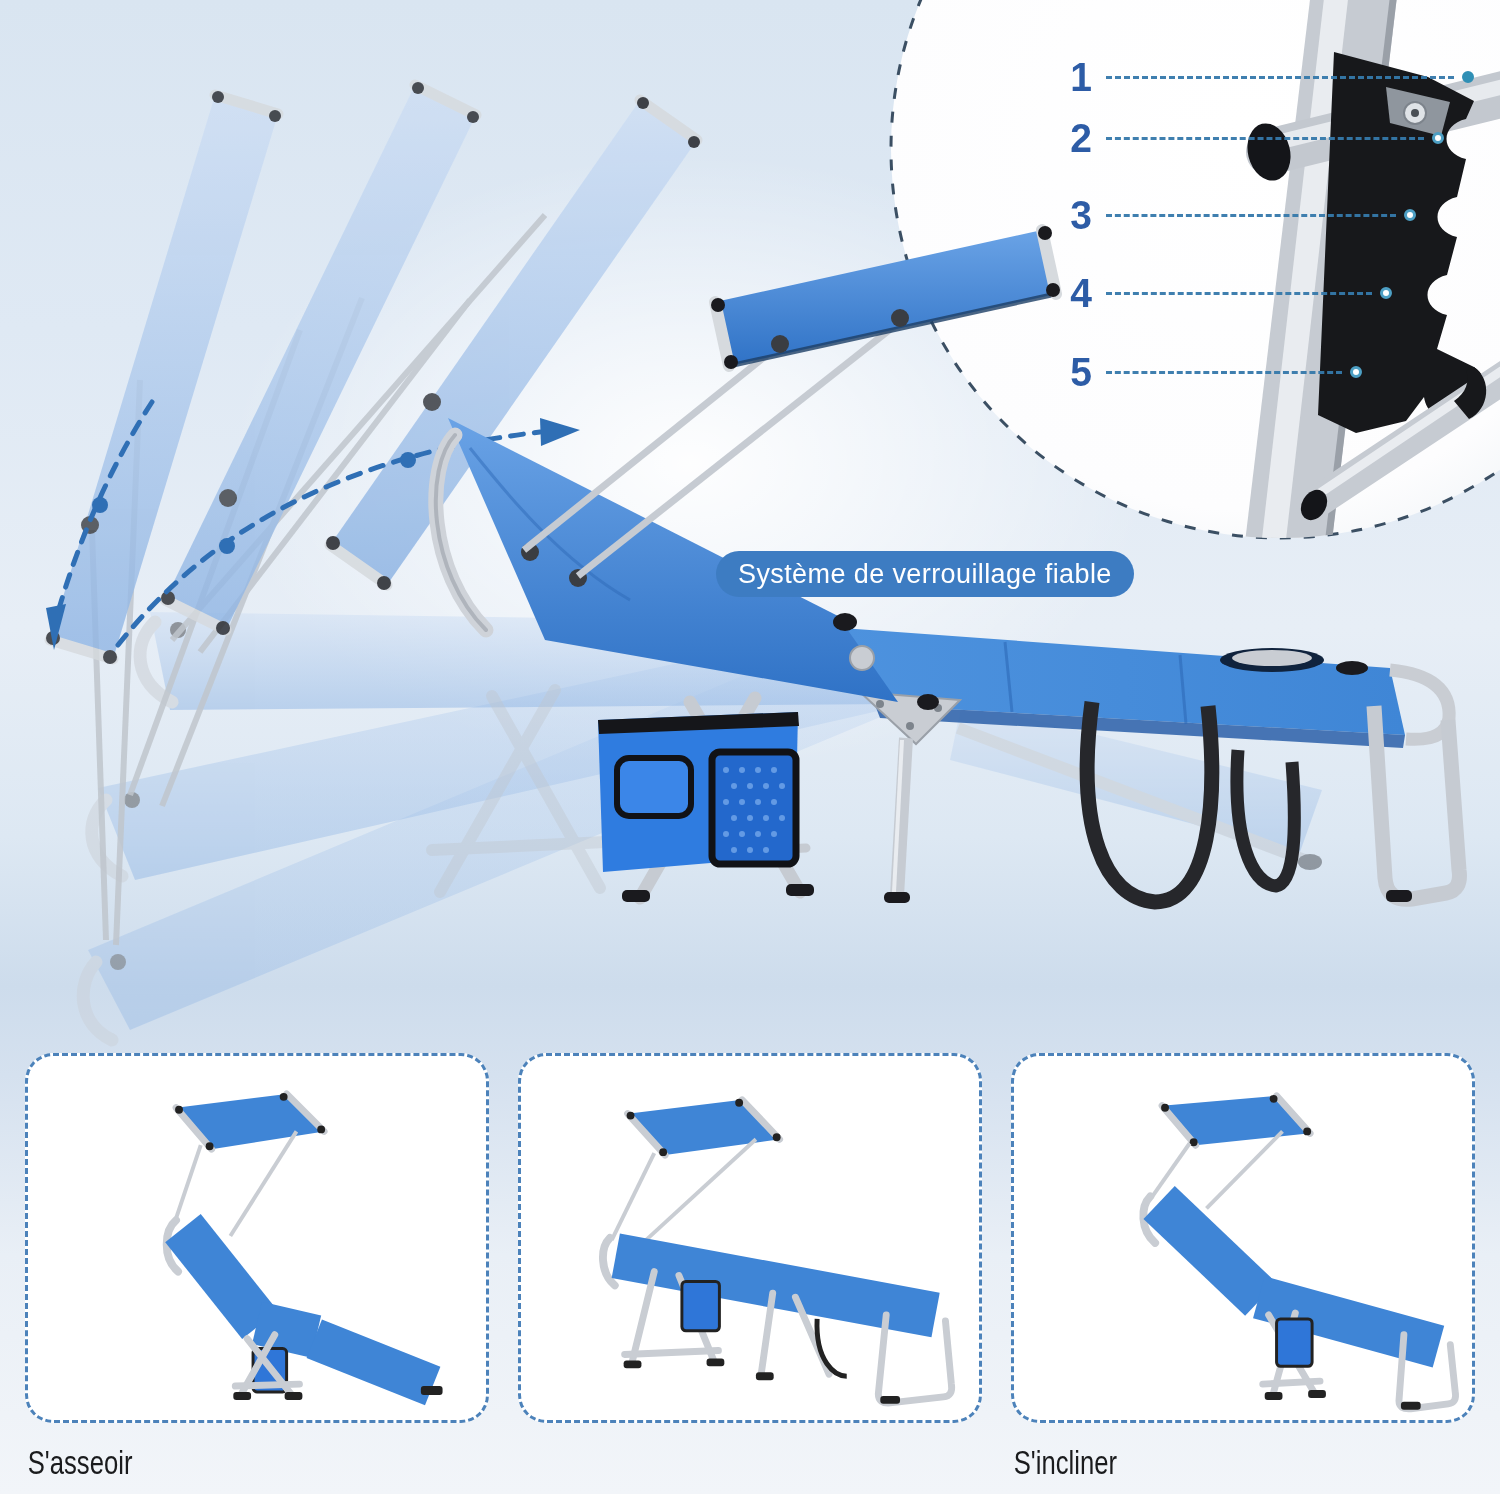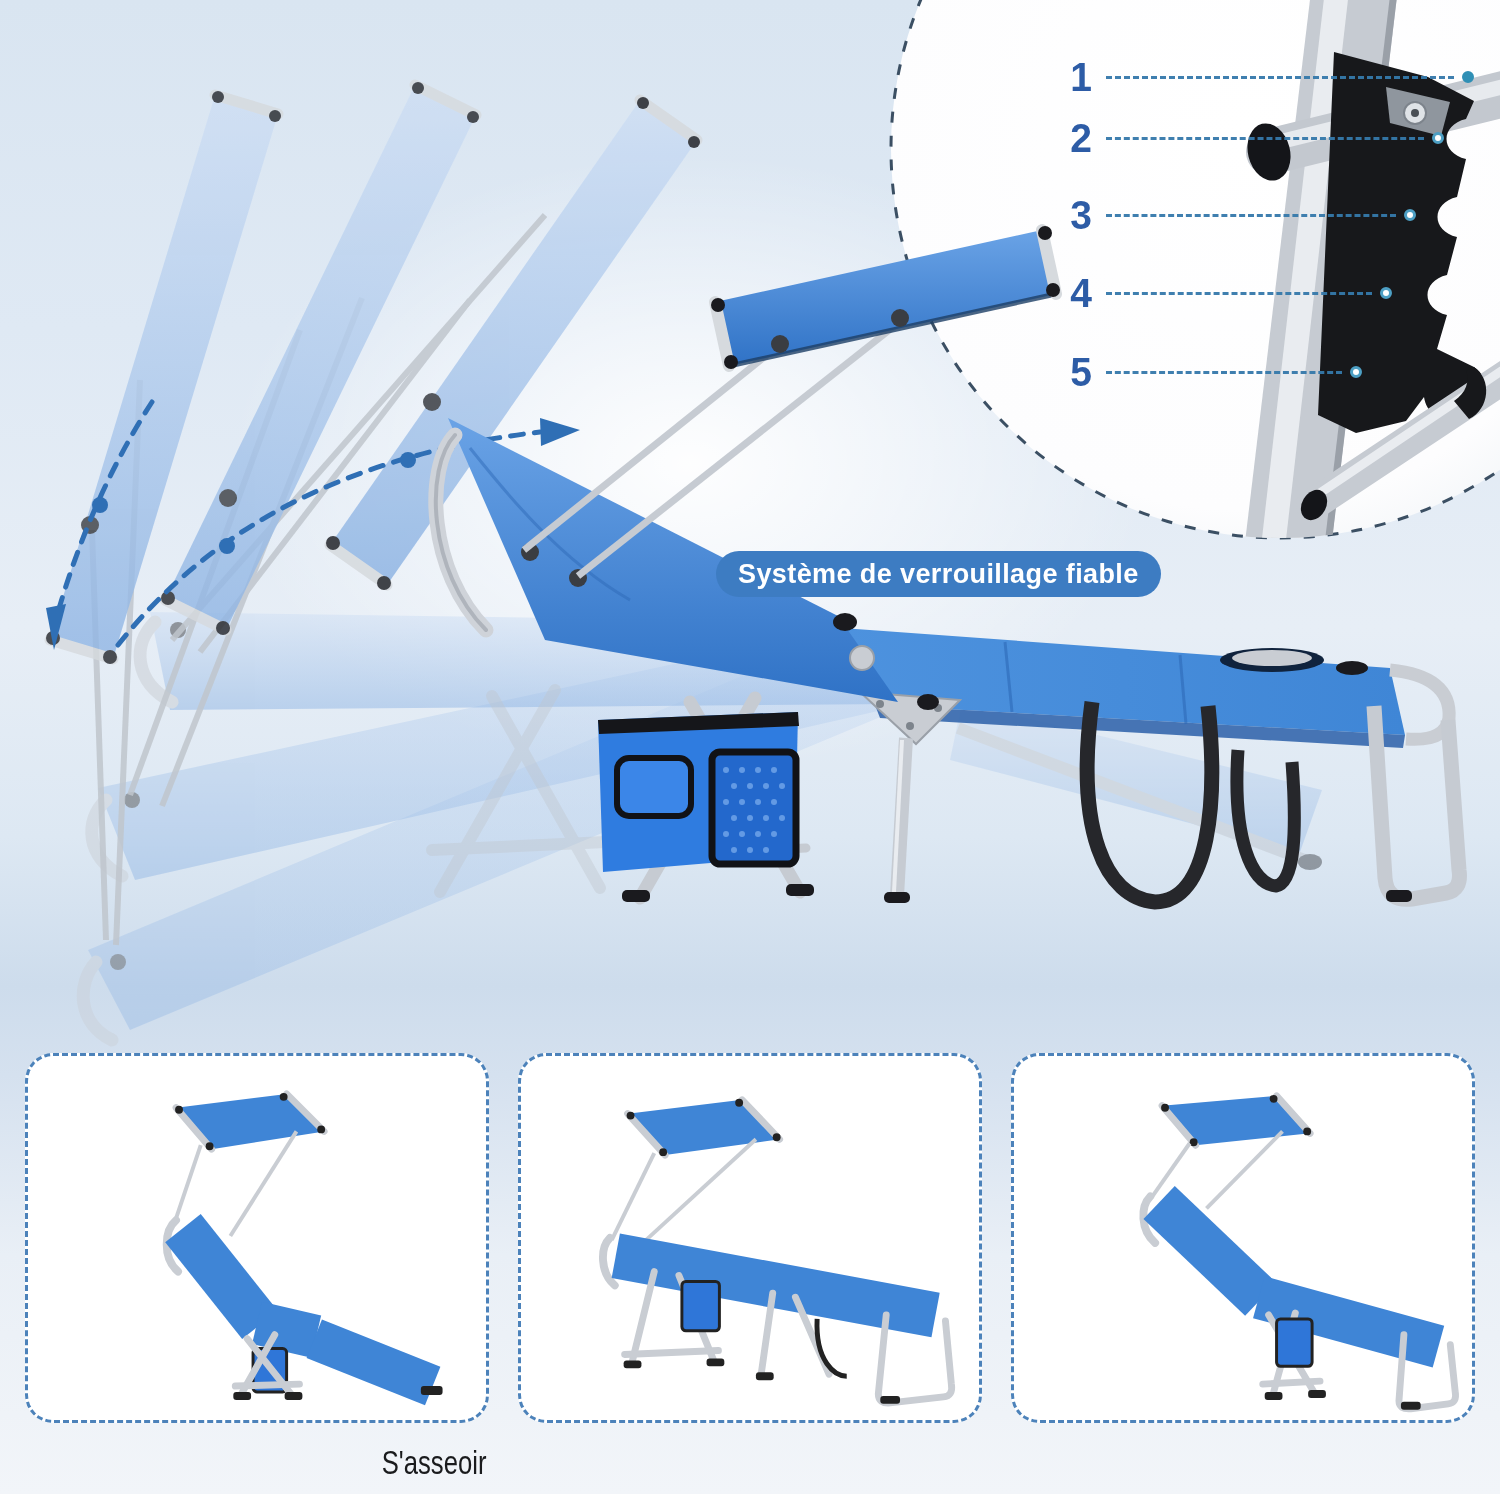--- a/index.html
+++ b/index.html
@@ -20,39 +20,39 @@
     line-height:46px;transform:scaleY(1.05);
   }
   .pos-row .leader{height:0;border-top:3px dashed #3579ab;margin:0 8px 0 14px;opacity:.95;}
   .pos-row .dot{width:12px;height:12px;border-radius:50%;border:3px solid #4d9fc4;background:#fff;flex:none;}
   .pos-row .dot.solid{background:#2f8fb5;border-color:#2f8fb5;}
   
   .callout{
     position:absolute;left:716px;top:551px;height:46px;z-index:3;
     background:#3d7cc2;color:#ffffff;border-radius:23px;
     display:flex;align-items:center;padding:0 22px;
-    font-size:27px;font-weight:700;letter-spacing:.4px;white-space:nowrap;
+    font-size:27px;font-weight:400;letter-spacing:.4px;white-space:nowrap;
   }
   
   .main-art{position:absolute;left:0;top:0;z-index:2;pointer-events:none;}
   
   .title{
     position:absolute;left:0;top:924px;width:100%;text-align:center;z-index:4;
     color:#3b7abc;font-size:92px;font-weight:800;letter-spacing:-3px;white-space:nowrap;
   }
   .title span{display:inline-block;transform:scale(0.78,1.13);transform-origin:center top;}
   
   .panels{position:absolute;left:25px;top:1053px;width:1450px;display:flex;gap:29px;z-index:2;}
   .panel-wrap{width:464px;}
   .panel{
     width:464px;height:370px;background:#ffffff;border:3px dashed #4c82ba;border-radius:28px;
     overflow:hidden;
   }
   .caption{
-    margin-top:22px;text-align:right;color:#1a1b1d;font-size:27px;font-weight:500;
+    margin-top:22px;text-align:left;color:#1a1b1d;font-size:27px;font-weight:500;
   }
   .caption span{display:inline-block;transform:scale(0.95,1.2);transform-origin:center top;letter-spacing:0;}
 </style>
 </head>
 <body>
 
 <div class="stage">
 
   <div class="inset">
     <svg width="784" height="784" viewBox="0 0 784 784">
@@ -416,16 +416,17 @@
             <line x1="258" y1="248" x2="305" y2="328"></line>
             <line x1="252" y1="318" x2="310" y2="315"></line>
             <path d="M395,268 L390,335 Q390,344 402,343 L440,338 Q449,337 447,326 L442,278"></path>
           </g>
           <rect x="266" y="252" width="36" height="48" rx="4" fill="#2f76d8" stroke="#222" stroke-width="3"></rect>
           <rect x="254" y="326" width="18" height="8" rx="3" fill="#222"></rect>
           <rect x="298" y="324" width="18" height="8" rx="3" fill="#222"></rect>
           <rect x="392" y="336" width="20" height="8" rx="3" fill="#222"></rect>
         </svg>
       </div>
+      <div class="caption"><span>S'incliner</span></div>
     </div>
 
   </div>
 </div>
 
 </body></html>

